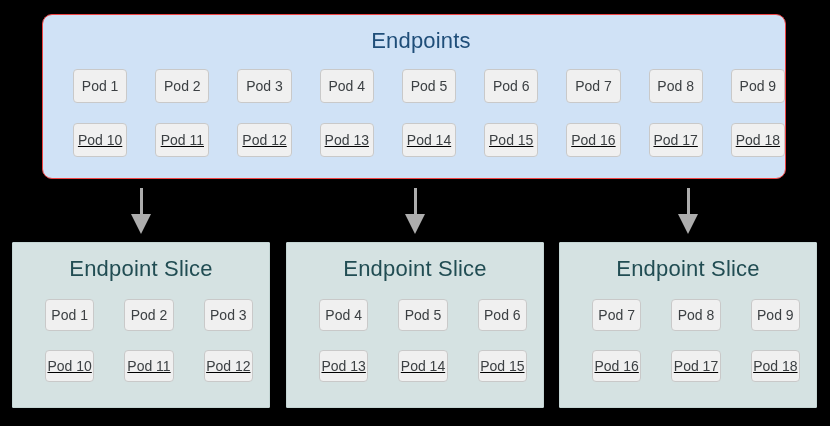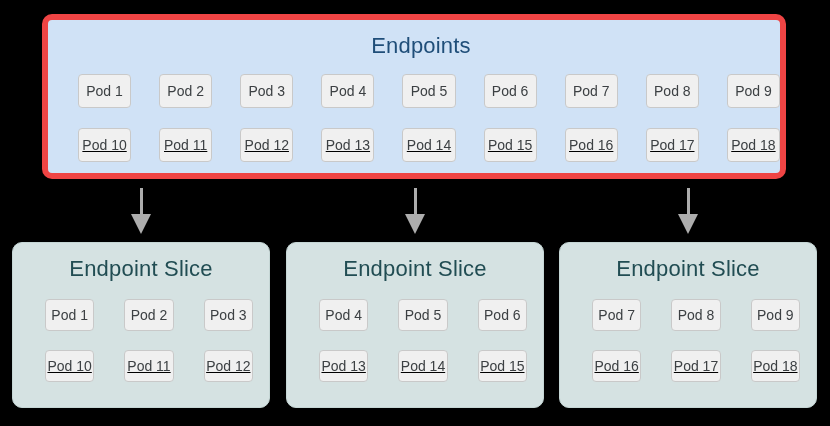--- a/index.html
+++ b/index.html
@@ -16,21 +16,21 @@
     overflow: hidden;
   }
   
   .endpoints-box {
     position: absolute;
     left: 42px;
     top: 14px;
     width: 744px;
     height: 165px;
     background: #d0e2f6;
-    border: 6px solid #ef4444;
+    border: 1px solid #ef4444;
     border-radius: 10px;
     box-sizing: border-box;
     padding: 12px 0 0 14px;
   }
   .endpoints-title {
     text-align: center;
     font-size: 22px;
     line-height: 28px;
     height: 28px;
     color: #1f4e79;
@@ -83,21 +83,21 @@
   .arrow-2 { left: 405px; }
   .arrow-3 { left: 678px; }
   
   .slice-box {
     position: absolute;
     top: 242px;
     width: 258px;
     height: 166px;
     background: #d5e2e2;
     border: 1px solid #c5d6d5;
-    border-radius: 10px;
+    border-radius: 1px;
     box-sizing: border-box;
     padding: 12px 16px 0 16px;
   }
   .slice-1 { left: 12px; }
   .slice-2 { left: 286px; }
   .slice-3 { left: 559px; }
   .slice-title {
     text-align: center;
     font-size: 22px;
     line-height: 28px;

